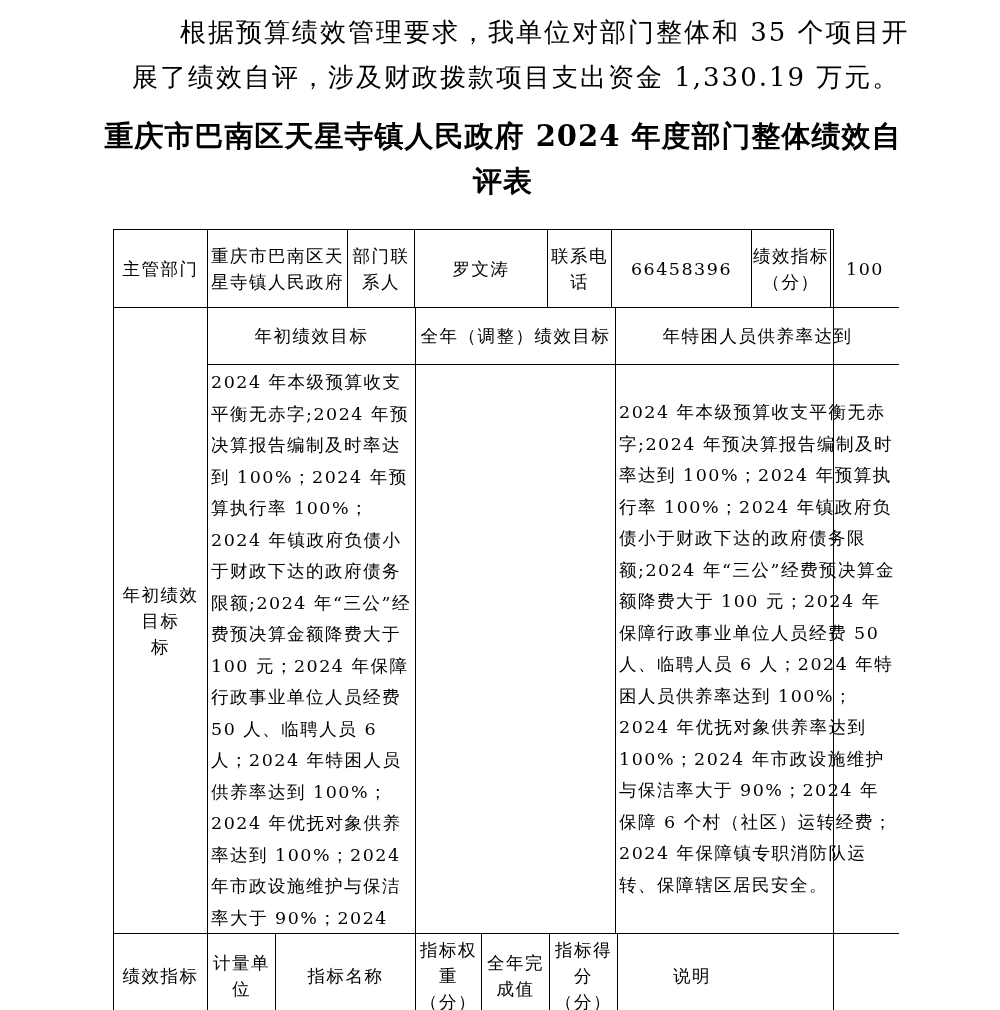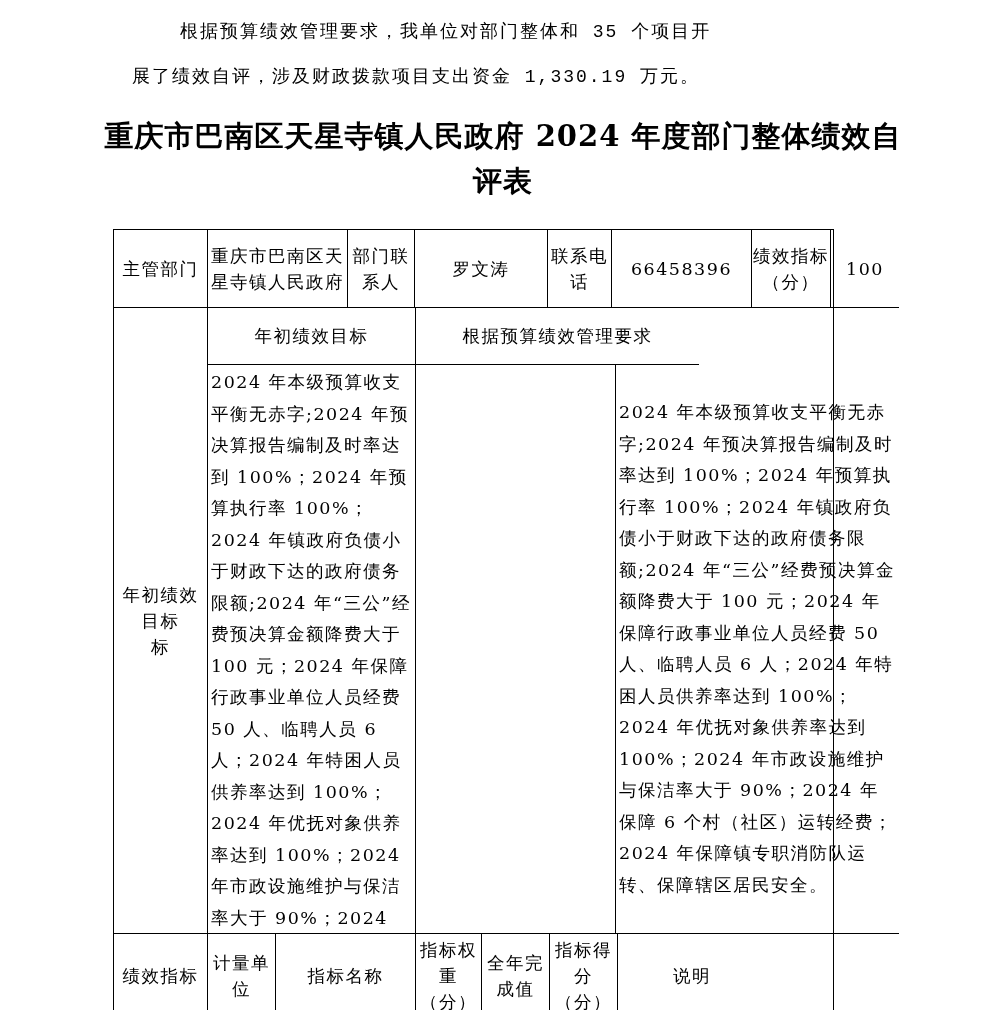--- a/index.html
+++ b/index.html
@@ -3,22 +3,22 @@
 <meta charset="utf-8">
 <style>
   html,body{margin:0;padding:0;}
   body{
     width:1000px;height:1010px;background:#ffffff;color:#000;
     font-family:"DejaVu Serif","Liberation Serif",serif;
     overflow:hidden;
   }
   .intro{
     margin:10px 0 0 132px;width:860px;
-    font-size:18px;line-height:45px;letter-spacing:2px;
-    text-indent:48px;white-space:pre-line;font-family:Liberation Mono, monospace;
+    font-size:26px;line-height:45px;letter-spacing:2px;
+    text-indent:48px;white-space:pre-line;
   }
   .doc-title{
     margin:14px 0 8px 60px;width:886px;
     font-size:29px;font-weight:bold;line-height:45px;letter-spacing:1px;
     text-align:center;white-space:pre-line;
   }
   .ptable{
     margin:25px 0 0 113px;width:721px;height:788px;
     display:flex;border:1px solid #000;box-sizing:border-box;
     font-size:17.5px;letter-spacing:1.5px;
@@ -75,21 +75,22 @@
         <div class="cell" style="width:64px">联系电
 话</div>
         <div class="cell" style="width:140px">66458396</div>
         <div class="cell" style="width:79px">绩效指标
 （分）</div>
         <div class="cell" style="width:68px">100</div>
       </div>
 
       <div class="trow" style="height:57px">
         <div class="cell" style="width:208px">年初绩效目标</div>
-        <div class="cell" style="width:283px">根据预算绩效管理要求</div>
+        <div class="cell" style="width:200px">全年（调整）绩效目标</div>
+        <div class="cell" style="width:283px">年特困人员供养率达到</div>
       </div>
 
       <div class="trow" style="height:569px">
         <div class="cell text-cell text-top" style="width:208px">2024 年本级预算收支平衡无赤字;2024 年预决算报告编制及时率达到 100%；2024 年预算执行率 100%；2024 年镇政府负债小于财政下达的政府债务限额;2024 年“三公”经费预决算金额降费大于 100 元；2024 年保障行政事业单位人员经费 50 人、临聘人员 6 人；2024 年特困人员供养率达到 100%；2024 年优抚对象供养率达到 100%；2024 年市政设施维护与保洁率大于 90%；2024 年保障 6 个村（社区）运转经费；2024 年保障镇专职消防队运转、保障辖区居民安全。</div>
         <div class="cell text-cell text-mid" style="width:200px"></div>
         <div class="cell text-cell text-mid" style="width:283px">2024 年本级预算收支平衡无赤字;2024 年预决算报告编制及时率达到 100%；2024 年预算执行率 100%；2024 年镇政府负债小于财政下达的政府债务限额;2024 年“三公”经费预决算金额降费大于 100 元；2024 年保障行政事业单位人员经费 50 人、临聘人员 6 人；2024 年特困人员供养率达到 100%；2024 年优抚对象供养率达到 100%；2024 年市政设施维护与保洁率大于 90%；2024 年保障 6 个村（社区）运转经费；2024 年保障镇专职消防队运转、保障辖区居民安全。</div>
       </div>
 
       <div class="trow" style="height:84px">
         <div class="cell" style="width:68px">计量单

